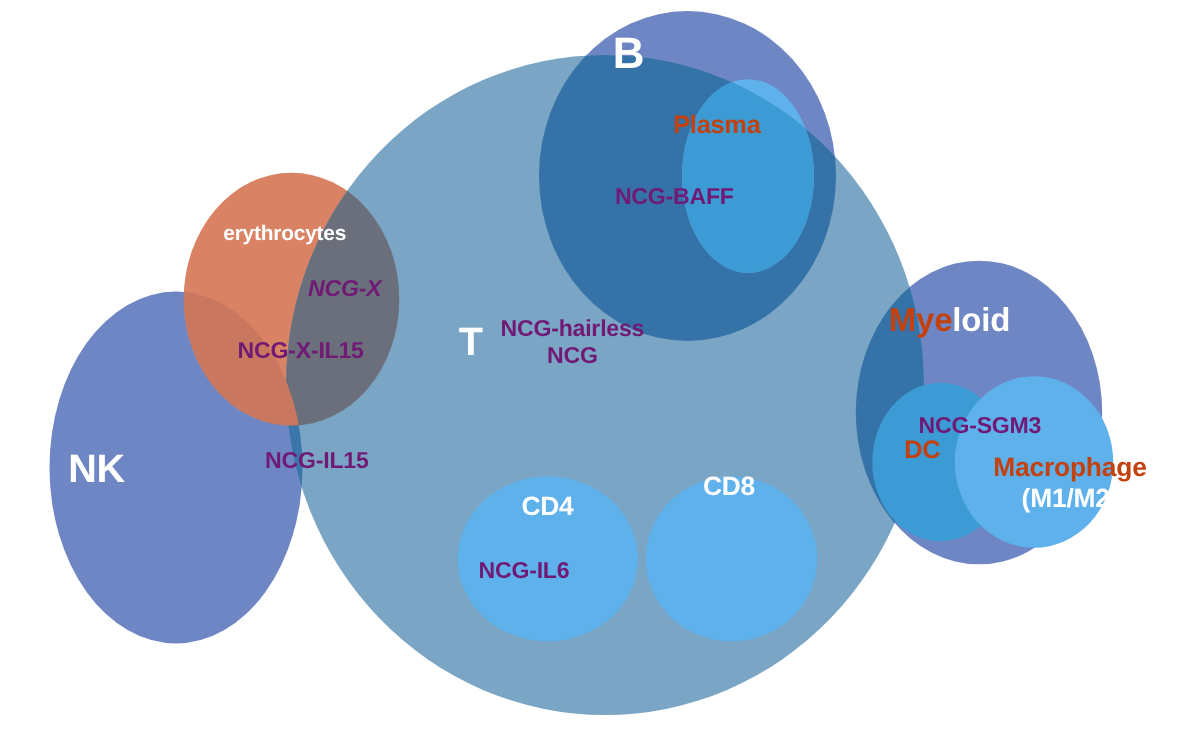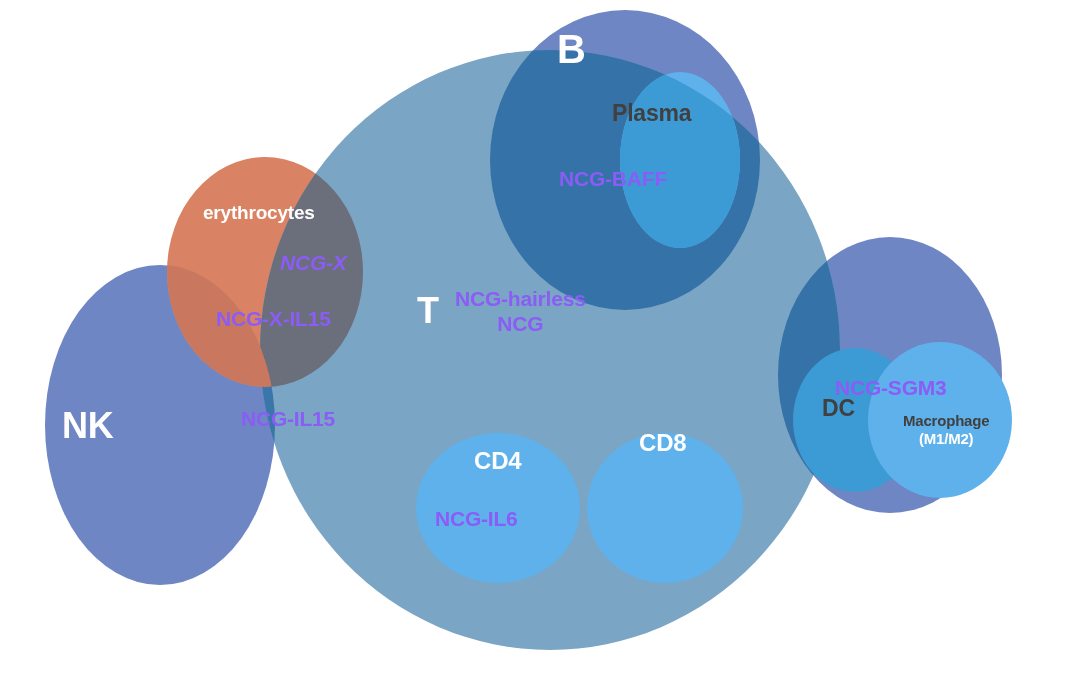--- a/index.html
+++ b/index.html
@@ -33,44 +33,44 @@
     width: 1080px;
     height: 687px;
   }
   .lbl {
     position: absolute;
     white-space: nowrap;
     font-weight: bold;
     line-height: 1.18;
     letter-spacing: -0.2px;
   }
-  .lbl-dark  { color: #8b5cf6; }
+  .lbl-dark  { color: #701a75; }
   .lbl-white { color: #ffffff; }
 
   
   #label-nk            { left: 62px;  top: 405px; font-size: 36px; }
   #label-b             { left: 557px; top: 26px;  font-size: 40px; }
   #label-t             { left: 417px; top: 290px; font-size: 36px; }
   #label-erythrocytes  { left: 203px; top: 202px; font-size: 19px; }
   #label-ncg-x         { left: 280px; top: 251px; font-size: 21px; font-style: italic; }
   #label-ncg-x-il15    { left: 216px; top: 307px; font-size: 21px; }
   #label-ncg-il15      { left: 241px; top: 407px; font-size: 21px; }
   #label-plasma        { left: 612px; top: 100px; font-size: 23px; }
   #label-ncg-baff      { left: 559px; top: 167px; font-size: 21px; }
   #label-center        { left: 455px; top: 287px; font-size: 21px; text-align: center; }
   #label-cd4           { left: 474px; top: 447px; font-size: 24px; }
   #label-ncg-il6       { left: 435px; top: 507px; font-size: 21px; }
   #label-cd8           { left: 639px; top: 429px; font-size: 24px; }
   #label-myeloid       { left: 808px; top: 274px; font-size: 30px; }
   #label-dc            { left: 806px; top: 395px; font-size: 23px; margin-left: 16px; }
   #label-ncg-sgm3      { left: 835px; top: 376px; font-size: 21px; }
-  #label-macrophage    { left: 903px; top: 412px; font-size: 15px; text-align: center; }
+  #label-macrophage    { left: 903px; top: 412px; font-size: 24px; text-align: center; }
 
   
-  .seg-ghost { color: #404040; }
+  .seg-ghost { color: #c2410c; }
   .seg-white { color: #ffffff; }
 </style>
 </head>
 <body>
 
 <div id="diagram">
 
   <svg class="venn-canvas" viewBox="0 0 1080 687">
     <defs>
 
@@ -191,20 +191,23 @@
     <div class="lbl lbl-dark" id="label-center">
       <div>NCG-hairless</div>
       <div>NCG</div>
     </div>
 
     <div class="lbl lbl-white" id="label-cd4">CD4</div>
     <div class="lbl lbl-dark" id="label-ncg-il6">NCG-IL6</div>
 
     <div class="lbl lbl-white" id="label-cd8">CD8</div>
 
+    <div class="lbl" id="label-myeloid">
+      <span class="seg-ghost">Mye</span><span class="seg-white">loid</span>
+    </div>
 
     <div class="lbl" id="label-dc">
       <span class="seg-ghost">DC</span>
     </div>
 
     <div class="lbl lbl-dark" id="label-ncg-sgm3">NCG-SGM3</div>
 
     <div class="lbl" id="label-macrophage">
       <div class="seg-ghost">Macrophage</div>
       <div class="seg-white">(M1/M2)</div>

